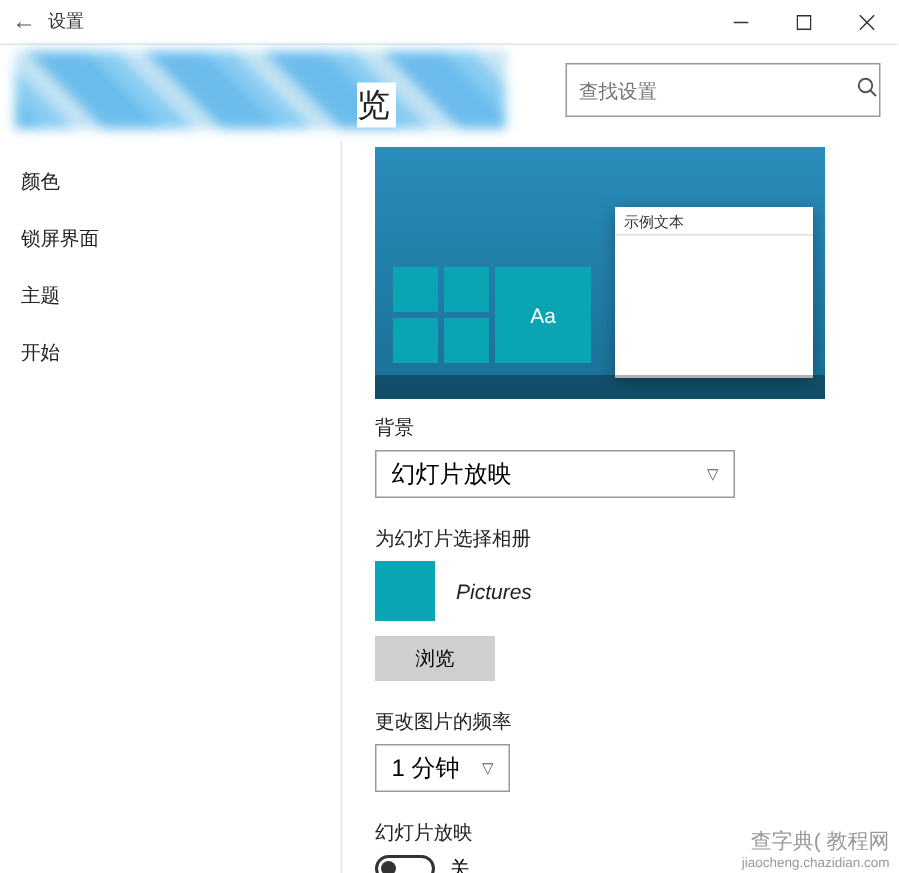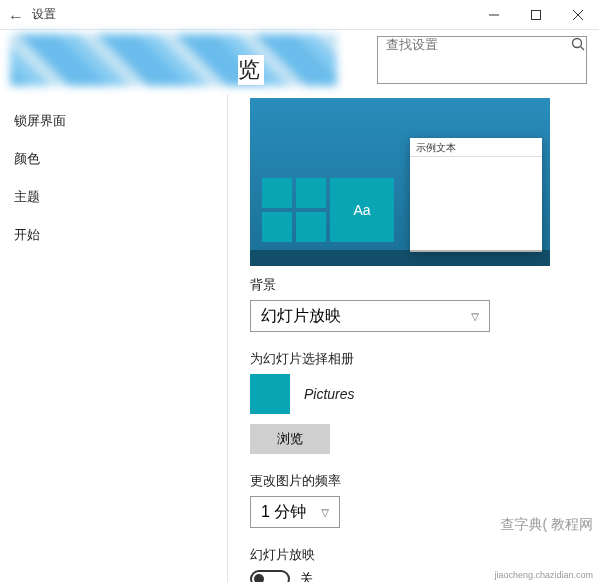--- a/index.html
+++ b/index.html
@@ -11,21 +11,21 @@
 .titlebar .spacer { flex: 1; }
 .wbtn { width: 42px; height: 28px; display: flex; align-items: center; justify-content: center; color: #333; cursor: pointer; }
 .wbtn svg { width: 10px; height: 10px; }
 
 .headerrow { display: flex; align-items: center; padding: 4px 10px 8px 10px; }
 .blur { flex: 1; height: 52px; border-radius: 2px;
   background: repeating-linear-gradient(45deg,#3aa6e6 0 14px,#5fbbee 14px 28px,#aed9f0 28px 42px,#3aa6e6 42px 56px);
   filter: blur(4px); opacity: .75; margin-right: 40px; }
 .headertitle { position: absolute; left: 238px; top: 55px; font-size: 22px; color: #222; background: #fff; padding: 0 4px 0 0; }
 
-.searchwrap { width: 210px; height: 48px; border: 1px solid #999; display: flex; align-items: flex-start; margin-right: 2px; }
+.searchwrap { width: 210px; height: 36px; border: 1px solid #999; display: flex; align-items: center; margin-right: 2px; }
 .searchwrap input { flex: 1; border: none; outline: none; font-size: 13px; padding: 0 8px; color: #555; background: transparent; }
 .searchwrap .sicon { width: 28px; text-align: center; color: #555; }
 
 .body { display: flex; height: calc(100% - 90px); }
 .sidebar { width: 228px; border-right: 1px solid #e5e5e5; padding-top: 8px; }
 .sidebar .item { padding: 10px 14px; font-size: 13px; color: #222; cursor: pointer; }
 
 .main { flex: 1; padding: 4px 18px 0 22px; overflow-y: auto; }
 .main::-webkit-scrollbar { width: 14px; }
 .main::-webkit-scrollbar-thumb { background: #c8c8c8; }
@@ -53,21 +53,21 @@
 .albumsw { width: 40px; height: 40px; background: #0aa5b5; margin-right: 14px; }
 .albumname { font-size: 14px; color: #222; }
 
 .browse { margin-top: 10px; width: 80px; height: 30px; background: #cfcfcf; display: flex; align-items: center; justify-content: center; font-size: 13px; cursor: pointer; }
 
 .toggle { display: flex; align-items: center; gap: 10px; margin-top: 4px; }
 .toggle .track { width: 40px; height: 18px; border: 2px solid #333; border-radius: 10px; position: relative; cursor: pointer; }
 .toggle .knob { width: 10px; height: 10px; border-radius: 50%; background: #333; position: absolute; left: 2px; top: 2px; }
 .toggle .tlabel { font-size: 13px; }
 
-.watermark { position: absolute; right: 6px; bottom: 2px; display: flex; flex-direction: column; align-items: flex-end; color: #999; gap: 36px; }
+.watermark { position: absolute; right: 6px; bottom: 2px; display: flex; flex-direction: column; align-items: flex-end; color: #999; }
 .watermark .wm1 { font-size: 14px; }
 .watermark .wm2 { font-size: 9px; }
 </style>
 </head>
 <body>
 
 <div class="titlebar">
   <div class="back">←</div>
   <div class="title">设置</div>
   <div class="spacer"></div>
@@ -98,22 +98,22 @@
           <circle cx="6" cy="6" r="4.5" fill="none" stroke="#555" stroke-width="1.3"></circle>
           <line x1="9.5" y1="9.5" x2="13" y2="13" stroke="#555" stroke-width="1.3"></line>
         </svg>
     </div>
   </div>
 </div>
 <div class="headertitle">览</div>
 
 <div class="body">
   <div class="sidebar">
+    <div class="item">颜色</div>
     <div class="item">锁屏界面</div>
-    <div class="item">颜色</div>
     <div class="item">主题</div>
     <div class="item">开始</div>
   </div>
 
   <div class="main">
 
     <div class="preview">
       <div class="tile t1"></div>
       <div class="tile t2"></div>
       <div class="tile t3"></div>

